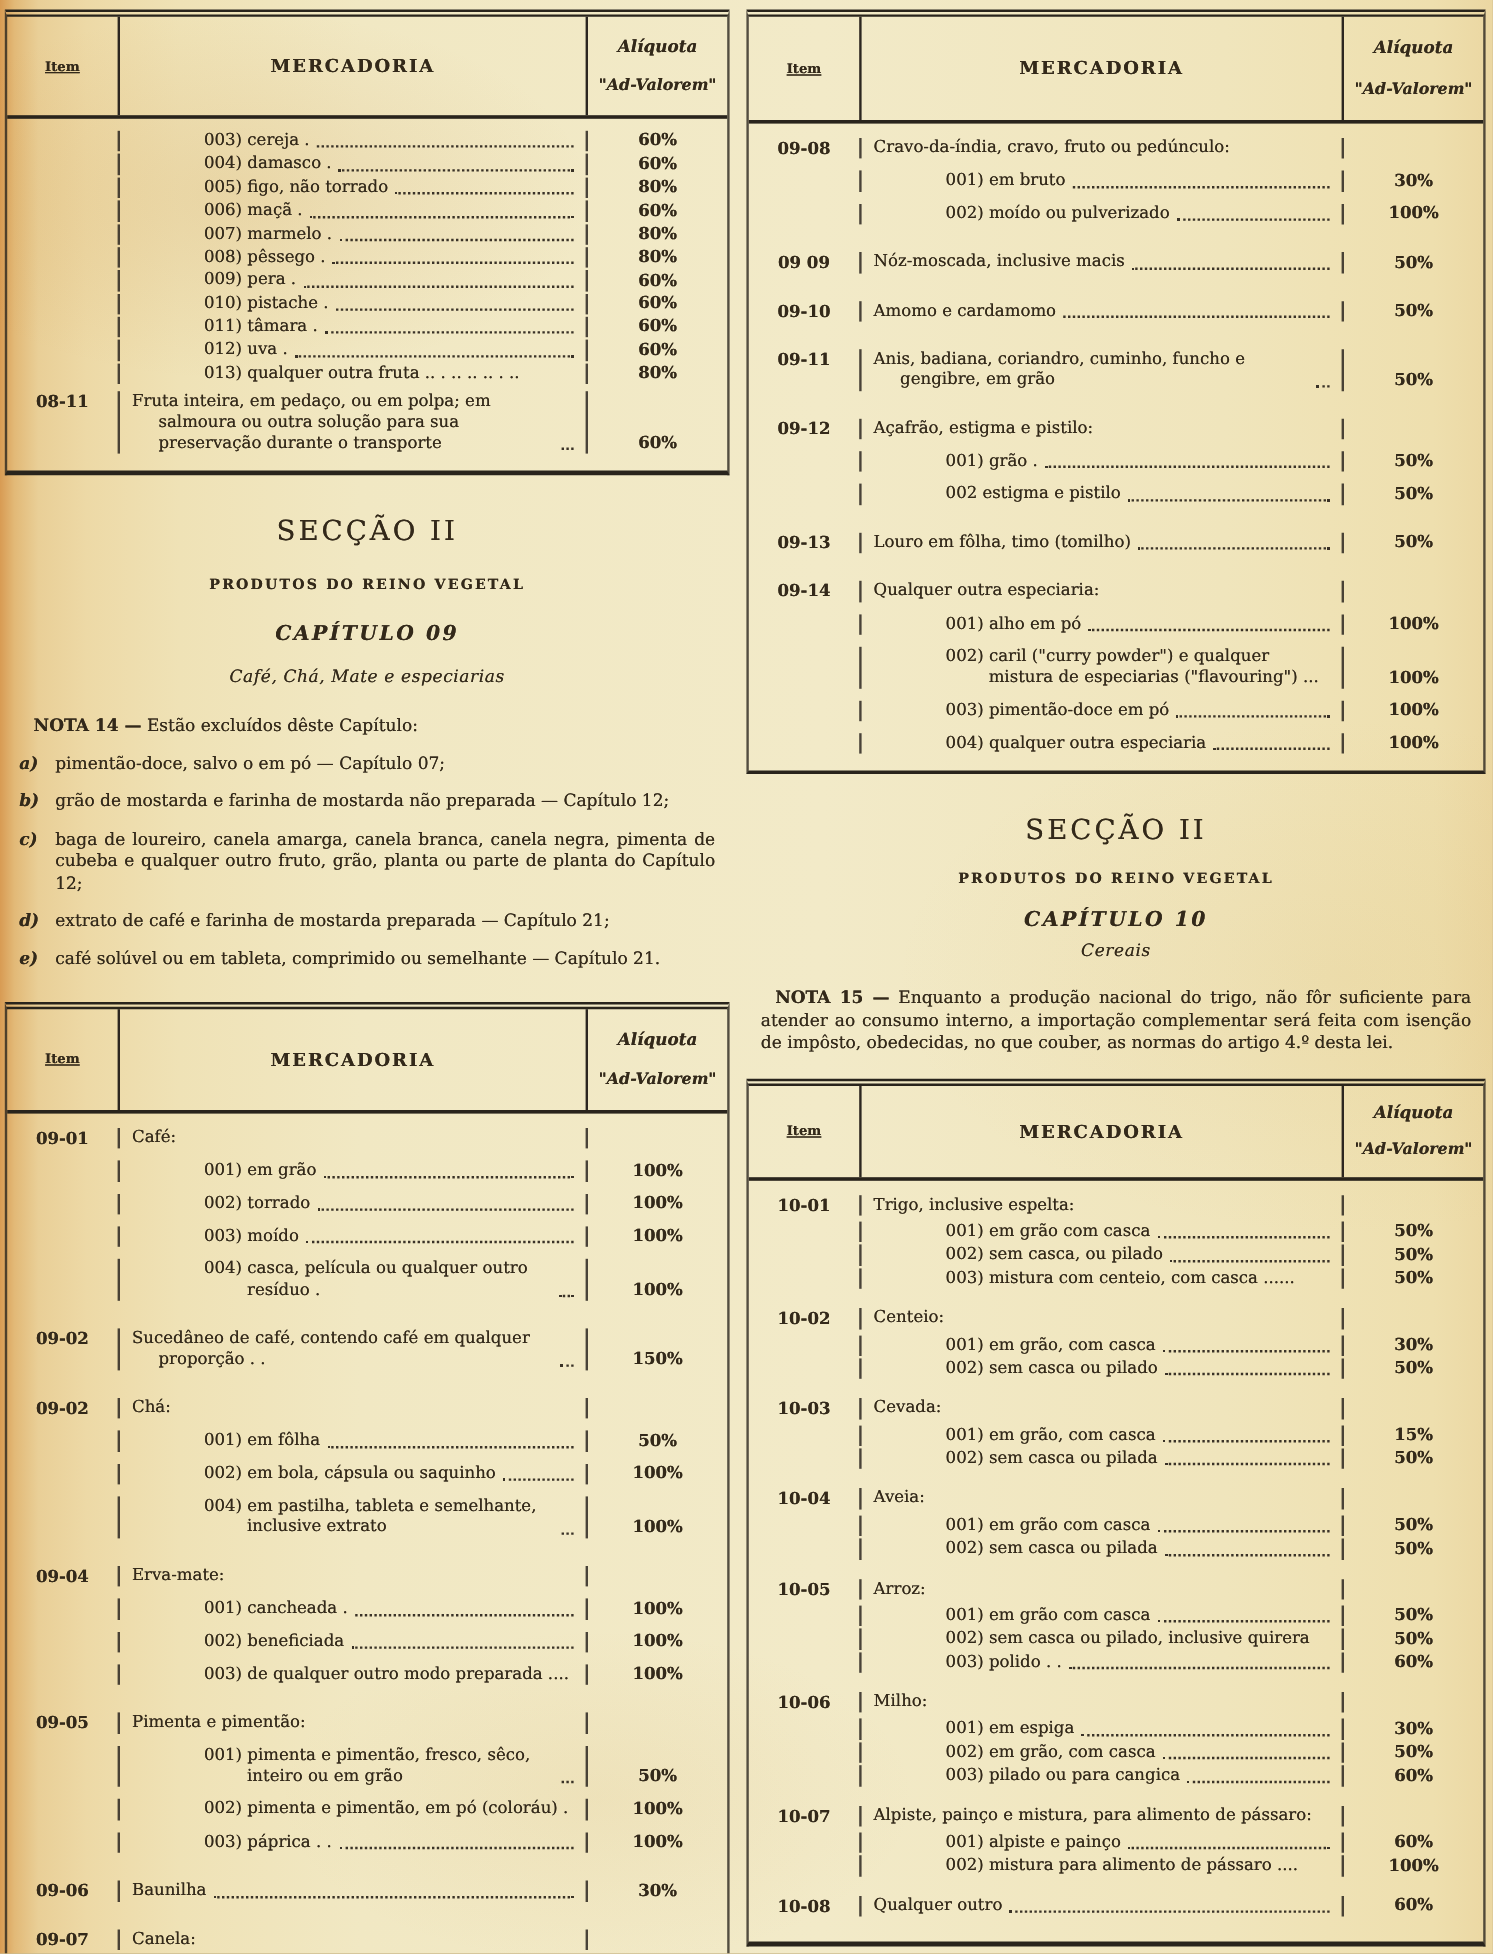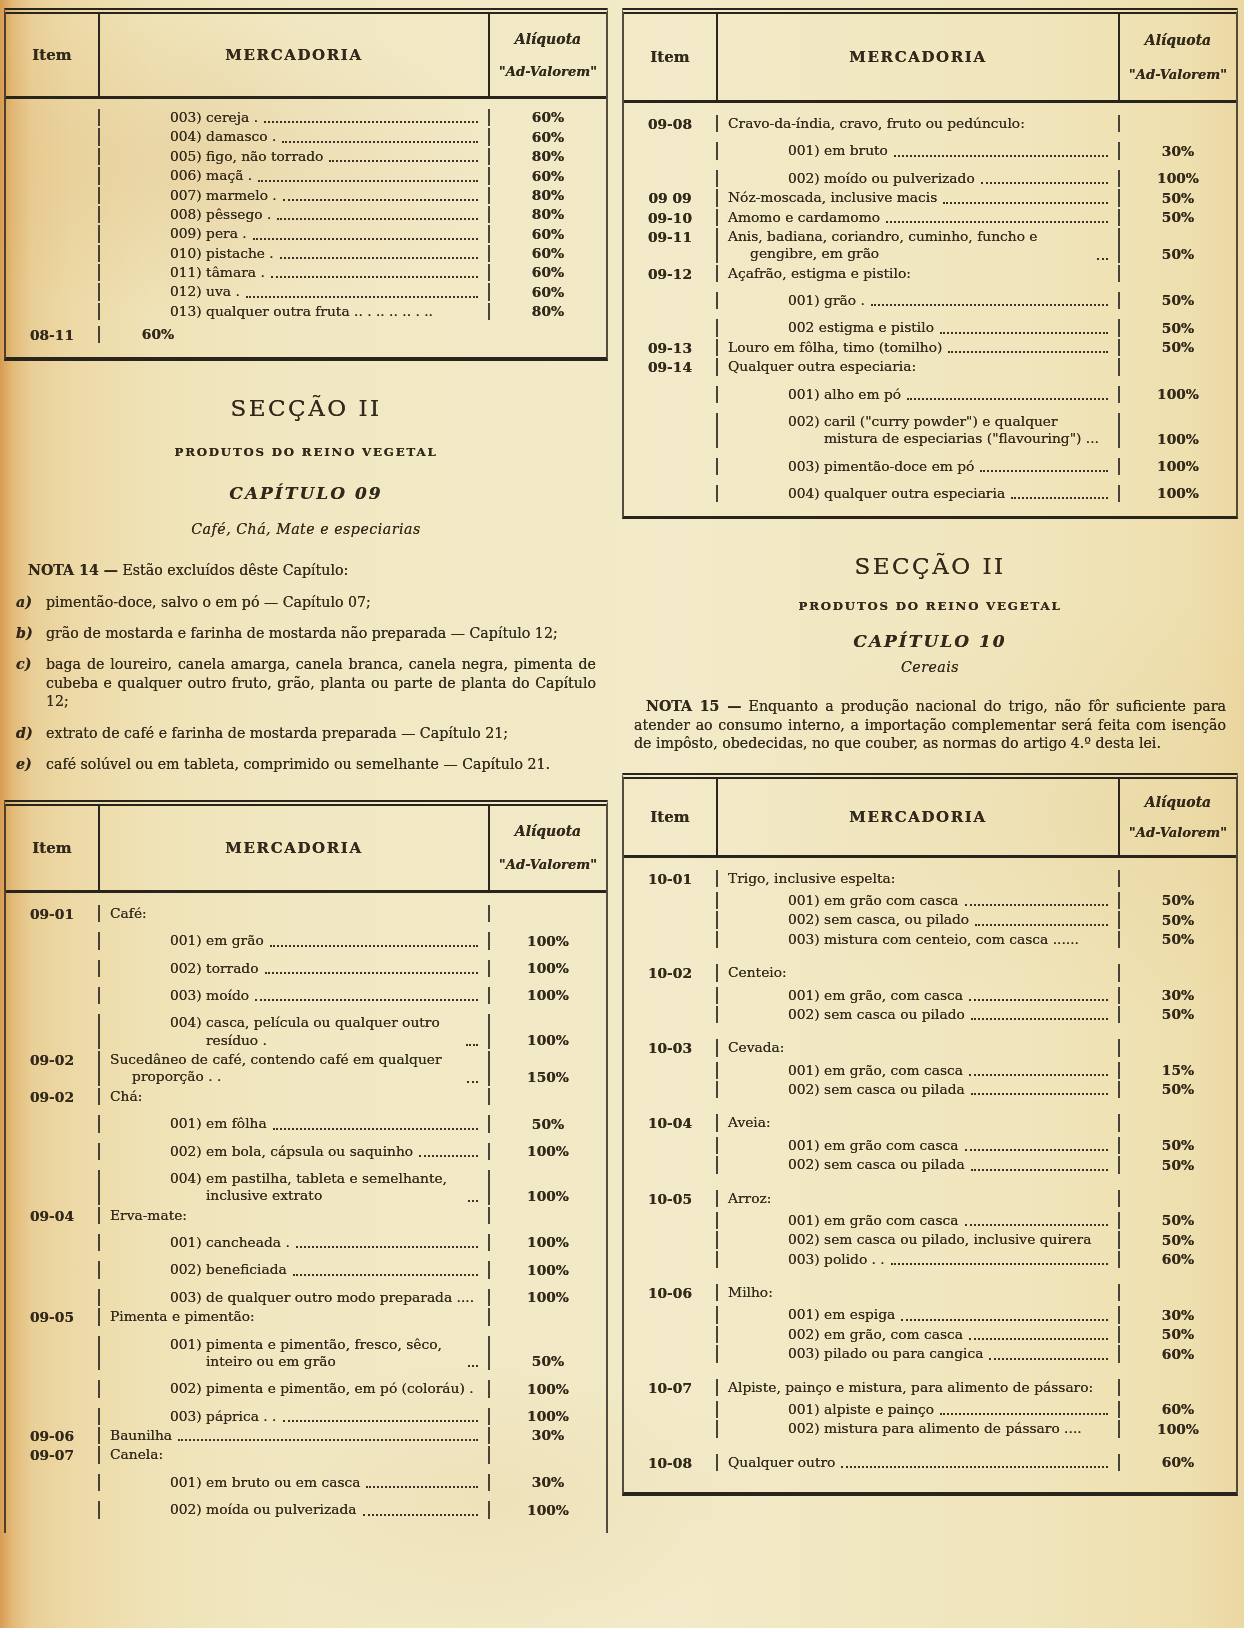--- a/index.html
+++ b/index.html
@@ -23,40 +23,40 @@
   
   .table{border-top:6px double #29241c;border-left:2px solid rgba(43,37,30,.8);border-right:2px solid rgba(43,37,30,.8);}
   .t-l1{border-bottom:4px solid #29241c;}
   .t-r1{border-bottom:3px solid #29241c;}
   .t-r2{border-bottom:4px solid #29241c;}
   .thead{display:flex;border-bottom:3px solid #29241c;}
   .t-l1 .thead{height:82px;}
   .t-r1 .thead{height:86px;}
   .t-l2 .thead{height:84px;}
   .t-r2 .thead{height:76px;}
-  .h-item{flex:0 0 92px;display:flex;align-items:center;justify-content:center;font-weight:700;font-size:15px;border-right:2px solid #2c2620;}
+  .h-item{flex:0 0 92px;display:flex;align-items:center;justify-content:center;font-weight:700;font-size:11px;border-right:2px solid #2c2620;text-decoration:underline;}
   .h-merc{flex:1;display:flex;align-items:center;justify-content:center;font-weight:700;font-size:15px;letter-spacing:1.6px;border-right:2px solid #2c2620;}
   .h-rate{flex:0 0 116px;display:flex;flex-direction:column;justify-content:space-evenly;align-items:center;font-weight:700;font-size:14px;font-style:italic;}
   .h-rate .r2{font-size:13.2px;}
 
   .tbody{padding:10px 0 14px;}
   .trow{display:flex;align-items:stretch;}
   .c-item{flex:0 0 92px;text-align:center;font-weight:700;font-size:13.8px;border-right:2px solid rgba(44,38,32,.85);padding-top:1px;}
   .c-desc{flex:1 1 auto;min-width:0;display:flex;align-items:flex-end;padding:0 8px 0 10px;border-right:2px solid rgba(44,38,32,.85);font-size:13.8px;line-height:1.26;}
   .dtext{flex:0 1 auto;}
   .leader{flex:1 1 14px;min-width:10px;border-bottom:2px dotted #3a3227;margin:0 2px 3px 6px;}
   .c-rate{flex:0 0 116px;display:flex;align-items:flex-end;justify-content:center;font-size:13.8px;font-weight:700;padding-bottom:1px;}
 
   .lvl0 .dtext{padding-left:1.6em;text-indent:-1.6em;}
   .lvl1 .c-desc{padding-left:70px;}
   .lvl1 .dtext{padding-left:2.6em;text-indent:-2.6em;}
 
   
   .rows-loose .trow{margin-top:10px;}
-  .rows-loose .trow.lvl0{margin-top:2px;}
+  .rows-loose .trow.lvl0{margin-top:23px;}
   .rows-loose .trow:first-child{margin-top:2px;}
   .t-l1 .trow{margin-top:2px;}
   .t-l1 .trow.lvl0{margin-top:6px;}
   .t-l1 .trow:first-child{margin-top:0;}
   .t-r2 .tbody{padding:12px 0 16px;}
   .t-r2 .trow{margin-top:2px;}
   .t-r2 .trow.lvl0{margin-top:16px;margin-bottom:5px;}
   .t-r2 .trow.lvl0:first-child{margin-top:0;}
 
   
@@ -177,20 +177,24 @@
             </div>
             <div class="trow lvl1">
               <div class="c-item"></div>
               <div class="c-desc">
                 <span class="dtext">013) qualquer outra fruta .. . .. .. .. . ..</span>
               </div>
               <div class="c-rate">80%</div>
             </div>
             <div class="trow lvl0">
               <div class="c-item">08-11</div>
+              <div class="c-desc">
+                <span class="dtext">Fruta inteira, em pedaço, ou em polpa; em salmoura ou outra solução para sua preservação durante o transporte</span>
+                <span class="leader"></span>
+              </div>
               <div class="c-rate">60%</div>
             </div>
           </div>
       </section>
 
       <section class="sec sec-l">
         <div class="s1">SECÇÃO II</div>
         <div class="s2">PRODUTOS DO REINO VEGETAL</div>
         <div class="s3">CAPÍTULO 09</div>
         <div class="s4">Café, Chá, Mate e especiarias</div>

